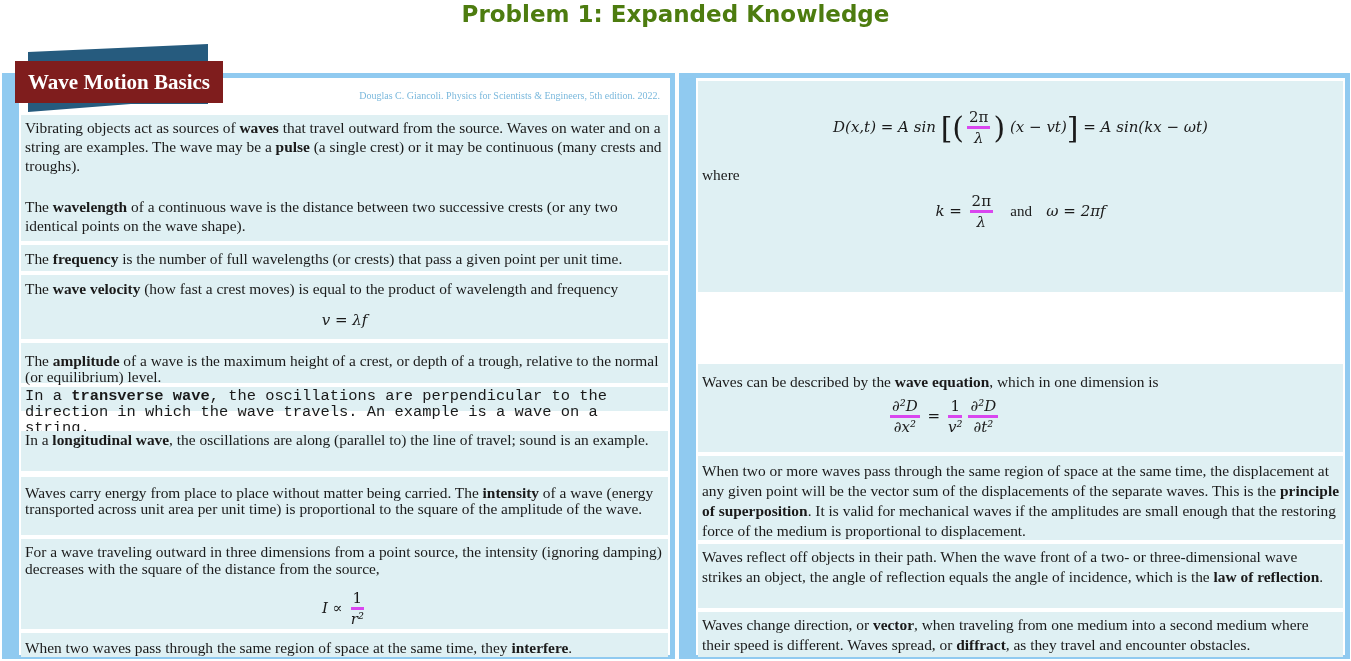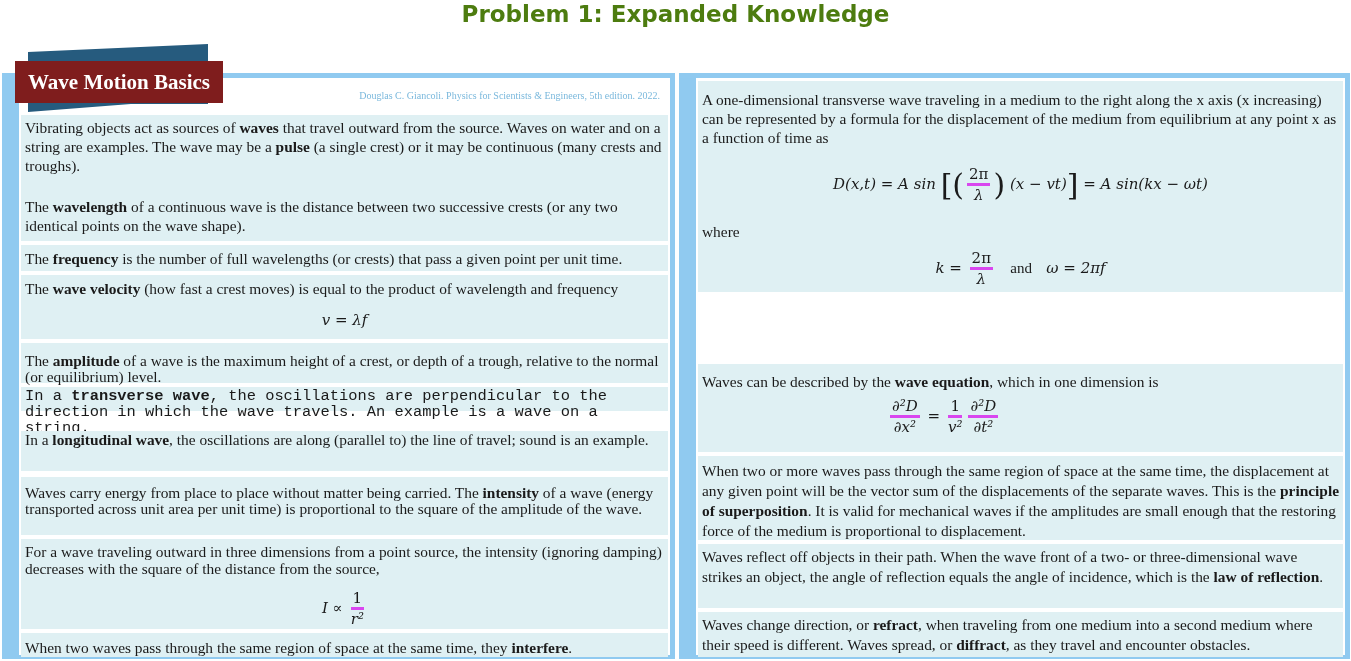--- a/index.html
+++ b/index.html
@@ -79,21 +79,20 @@
   </div>
 </div>
 
 <div class="banner-back"></div>
 <div class="banner-back2"></div>
 <div class="banner">Wave Motion Basics</div>
 
 <div class="panel panel-right">
   <div class="panel-inner">
     <div class="block" style="top:3px;height:211px;padding-top:9px;">
-      <span>A one-dimensional transverse wave traveling in a medium to the right along the x axis (x increasing) can be represented by a formula for the displacement of the medium from equilibrium at any point x as a function of time as</span>
       <div class="center math" style="margin-top:18px;">
         <span>D(x,t) = A sin</span>
         <span class="big">[(</span><span class="frac">
             <span class="num up">2π</span>
             <span class="den">λ</span>
           </span><span class="big">)</span>
         <span>(x − vt)</span><span class="big">]</span>
         <span>= A sin(kx − ωt)</span>
       </div>
       <div style="margin-top:18px;">where</div>
@@ -124,16 +123,16 @@
           </span>
       </div>
     </div>
     <div class="block" style="top:378px;height:84px;padding-top:5px;line-height:20px;">
       <span>When two or more waves pass through the same region of space at the same time, the displacement at any given point will be the vector sum of the displacements of the separate waves. This is the </span><b>principle of superposition</b><span>. It is valid for mechanical waves if the amplitudes are small enough that the restoring force of the medium is proportional to displacement.</span>
     </div>
     <div class="block" style="top:466px;height:64px;padding-top:3px;line-height:20px;">
       <span>Waves reflect off objects in their path. When the wave front of a two- or three-dimensional wave strikes an object, the angle of reflection equals the angle of incidence, which is the </span><b>law of reflection</b><span>.</span>
     </div>
     <div class="block" style="top:534px;height:45px;padding-top:3px;line-height:20px;">
-      <span>Waves change direction, or </span><b>refract</b><span>, when traveling from one medium into a second medium where their speed is different. Waves spread, or </span><b>diffract</b><span>, as they travel and encounter obstacles.</span>
+      <span>Waves change direction, or </span><b>vector</b><span>, when traveling from one medium into a second medium where their speed is different. Waves spread, or </span><b>diffract</b><span>, as they travel and encounter obstacles.</span>
     </div>
   </div>
 </div>
 
 </body></html>

